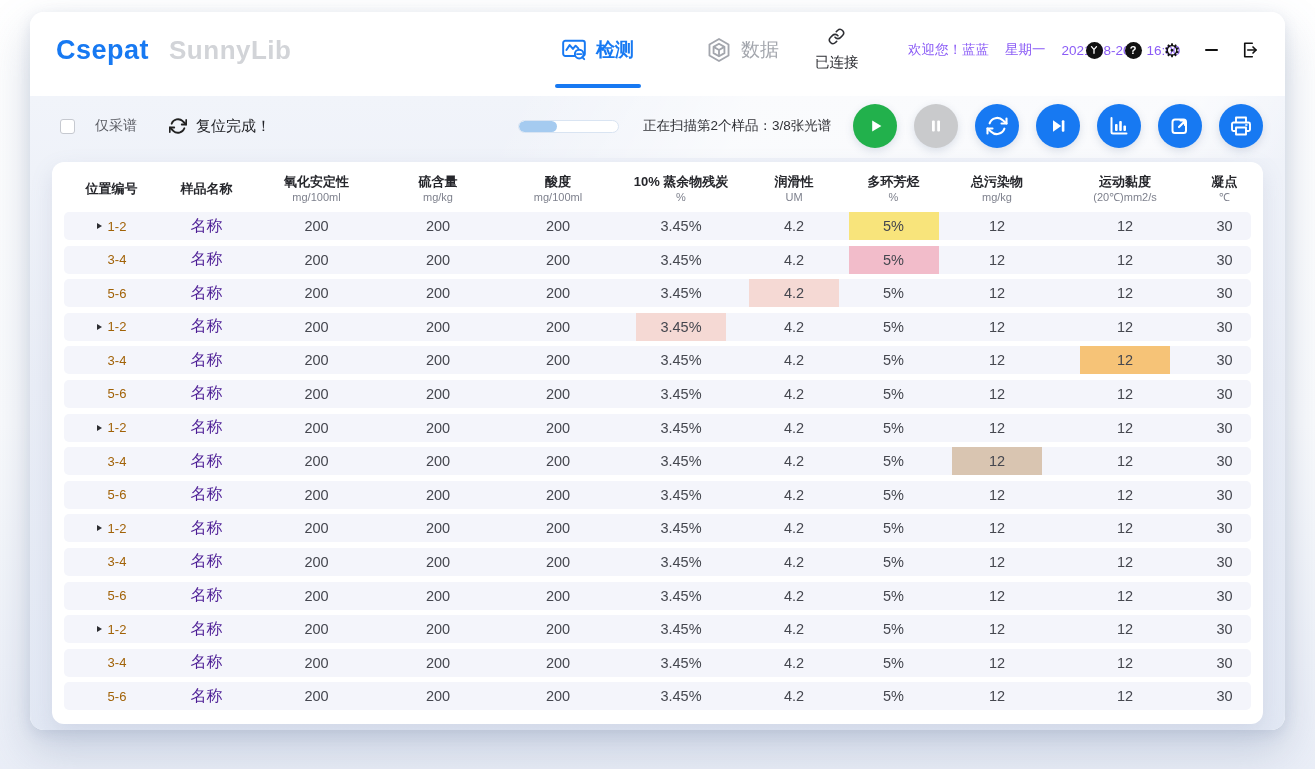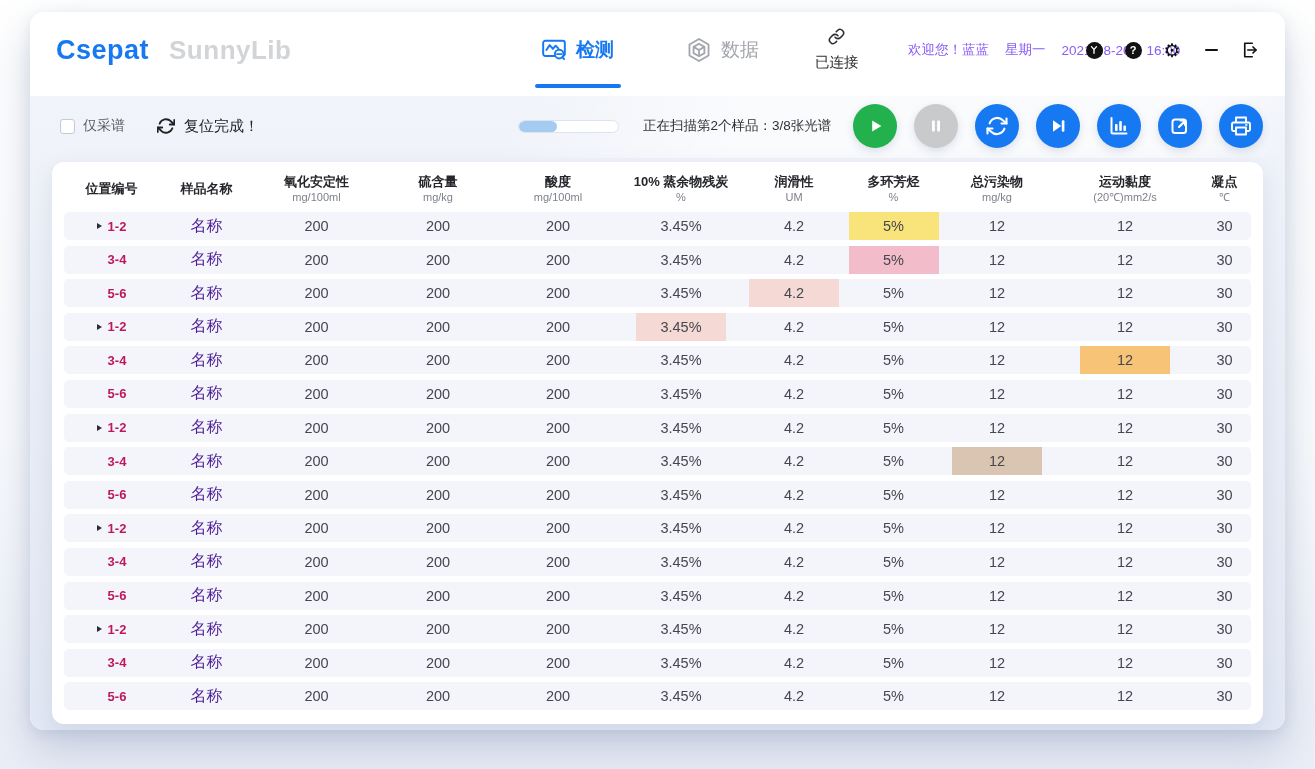--- a/index.html
+++ b/index.html
@@ -10,21 +10,21 @@
   .window { position:absolute; left:30px; top:12px; width:1255px; height:718px;
     border-radius:14px; background:#fff; overflow:hidden;
     box-shadow:0 20px 45px rgba(95,115,155,.28), 0 4px 14px rgba(95,115,155,.15); }
 
   
   .header { height:76px; background:#fff; display:flex; align-items:center; padding:0 26px; position:relative; }
   .logo { display:flex; align-items:baseline; gap:20px; }
   .logo .p1 { font-size:27px; font-weight:bold; color:#1779f2; letter-spacing:.5px; }
   .logo .p2 { font-size:26px; font-weight:bold; color:#d2d4d8; letter-spacing:.5px; }
 
-  .tabs { position:absolute; left:505px; top:0; height:100%; display:flex; gap:60px; }
+  .tabs { position:absolute; left:525px; top:0; height:100%; display:flex; gap:60px; }
   .tab { display:flex; align-items:center; gap:9px; font-size:19px; cursor:pointer; position:relative; padding:0 6px; }
   .tab.active { color:#1779f2; font-weight:bold; }
   .tab.inactive { color:#a3a6ad; }
   .tab.active::after { content:""; position:absolute; left:50%; transform:translateX(-50%);
     bottom:0; width:86px; height:4px; border-radius:2px; background:#1779f2; }
 
   .conn { position:absolute; left:785px; display:flex; align-items:center; gap:8px;
     font-size:14.5px; color:#2d2e33;flex-direction:column; }
 
   .welcome { position:absolute; left:878px; display:flex; align-items:center; gap:16px;
@@ -37,21 +37,21 @@
   .gear { font-size:19px; color:#111; line-height:1; }
   .mini { width:13px; height:2.4px; background:#111; border-radius:1px; }
 
   
   .content { height:642px; background:linear-gradient(180deg,#f1f4fa 0%,#e9edf6 45%,#e2e8f4 100%); position:relative; }
   .toolbar-glow { position:absolute; left:480px; top:-8px; width:790px; height:70px;
     background:linear-gradient(100deg, rgba(255,255,255,0) 0%, rgba(255,255,255,.65) 30%, rgba(255,255,255,.65) 85%, rgba(255,255,255,0) 100%);
     transform:skewX(-18deg); pointer-events:none; }
 
   .toolbar { position:relative; height:60px; margin-top:8px; display:flex; align-items:center; padding:0 22px; }
-  .chk-wrap { display:flex; align-items:center; gap:8px; margin-left:8px; }
+  .chk-wrap { display:flex; align-items:center; gap:20px; margin-left:8px; }
   .chk { width:15px; height:15px; border:1px solid #c6c9d0; border-radius:3px; background:#fff; cursor:pointer; }
   .chk-label { font-size:14px; color:#5a5c63; }
 
   .select { margin-left:26px; width:142px; height:31px; background:#fff; border:1px solid #dcdee3;
     border-radius:4px; display:flex; align-items:center; justify-content:space-between;
     padding:0 11px; font-size:14px; color:#2e2f34; cursor:pointer; }
   .caret { width:0; height:0; border-left:4.5px solid transparent; border-right:4.5px solid transparent;
     border-top:5.5px solid #7a7d85; }
 
   .reset { margin-left:32px; display:flex; align-items:center; gap:9px; font-size:15px; color:#222327; cursor:pointer; }
@@ -69,21 +69,21 @@
   .table-card { position:relative; margin:6px 22px 0; height:562px; background:#fff; border-radius:12px;
     box-shadow:0 8px 22px rgba(110,125,160,.16); padding:4px 12px 8px; }
   .tgrid { display:grid; grid-template-columns:95px 95px 125px 118px 122px 124px 102px 97px 110px 146px minmax(42px,1fr); }
   .thead { height:46px; align-items:center; }
   .th { display:flex; flex-direction:column; align-items:center; justify-content:center; line-height:1.15; }
   .th .lab { font-size:13px; font-weight:bold; color:#26272c; white-space:nowrap; }
   .th .unit { font-size:11px; color:#7e818d; margin-top:1px; white-space:nowrap; }
 
   .trow { height:28px; margin-bottom:5.6px; background:#f4f5fb; border-radius:5px; align-items:stretch; cursor:default; }
   .td { display:flex; align-items:center; justify-content:center; font-size:14.5px; color:#45474f; white-space:nowrap; }
-  .td.pos { font-size:13px; color:#be185d; gap:6px;font-weight:bold; }
+  .td.pos { font-size:13px; color:#a16207; gap:6px; }
   .td.name { font-size:16px; color:#4c1d95; }
   .tri { width:0; height:0; border-top:3.6px solid transparent; border-bottom:3.6px solid transparent;
     border-left:5.2px solid #2c2d31; }
   .tri.hidden { visibility:hidden; }
   .hl { align-self:stretch; width:90px; display:flex; align-items:center; justify-content:center; }
 
   svg { display:block; }
 </style>
 </head>
 <body>

